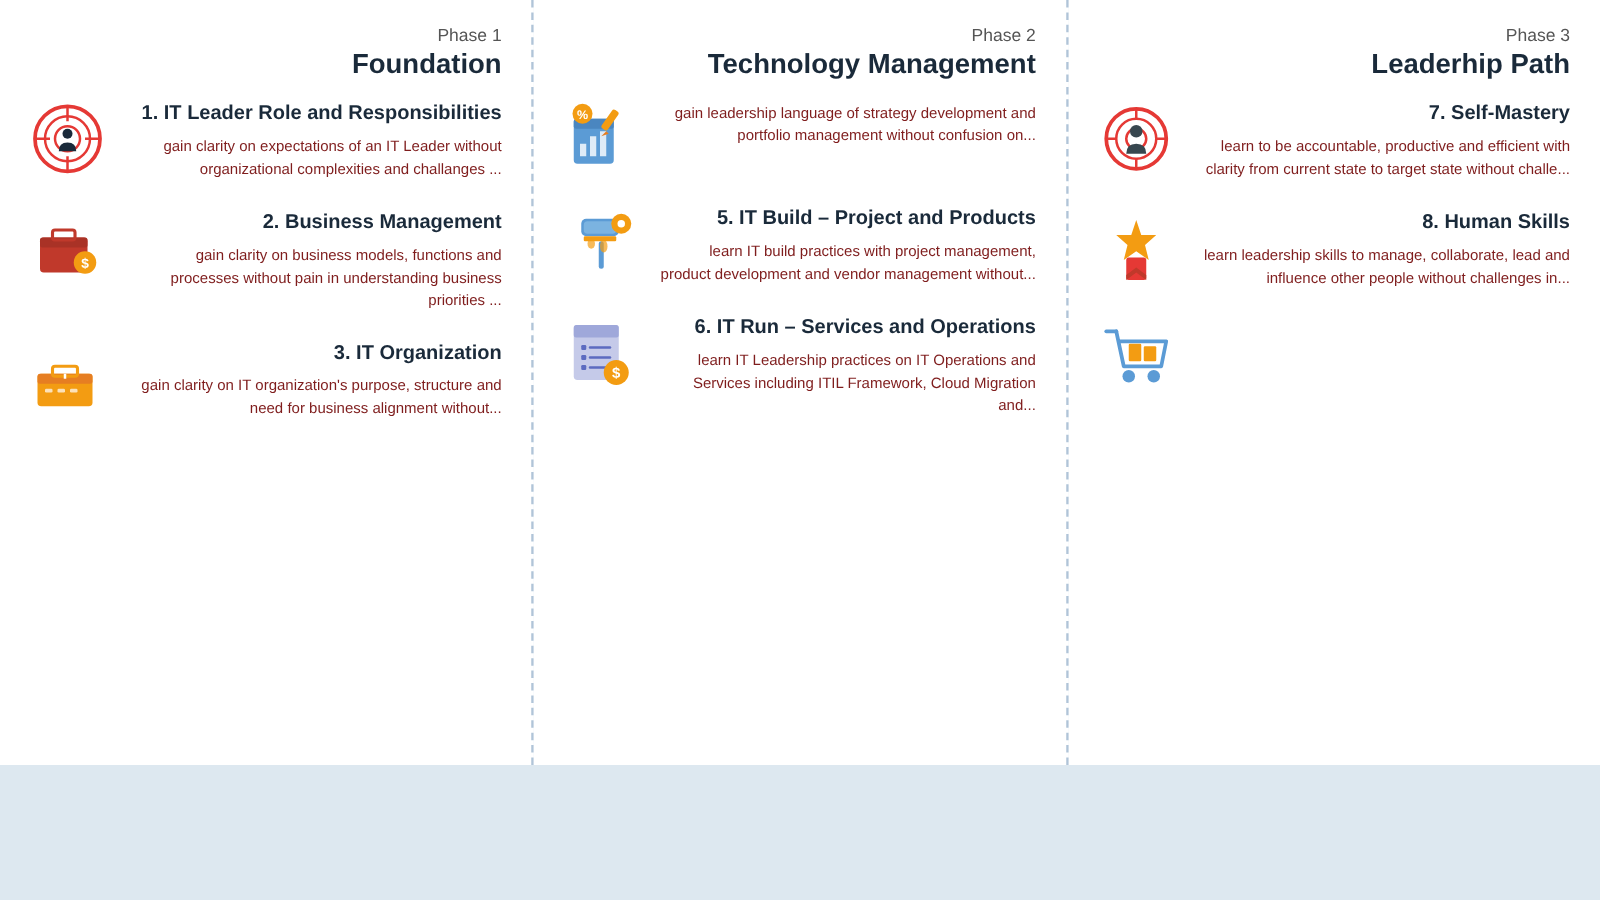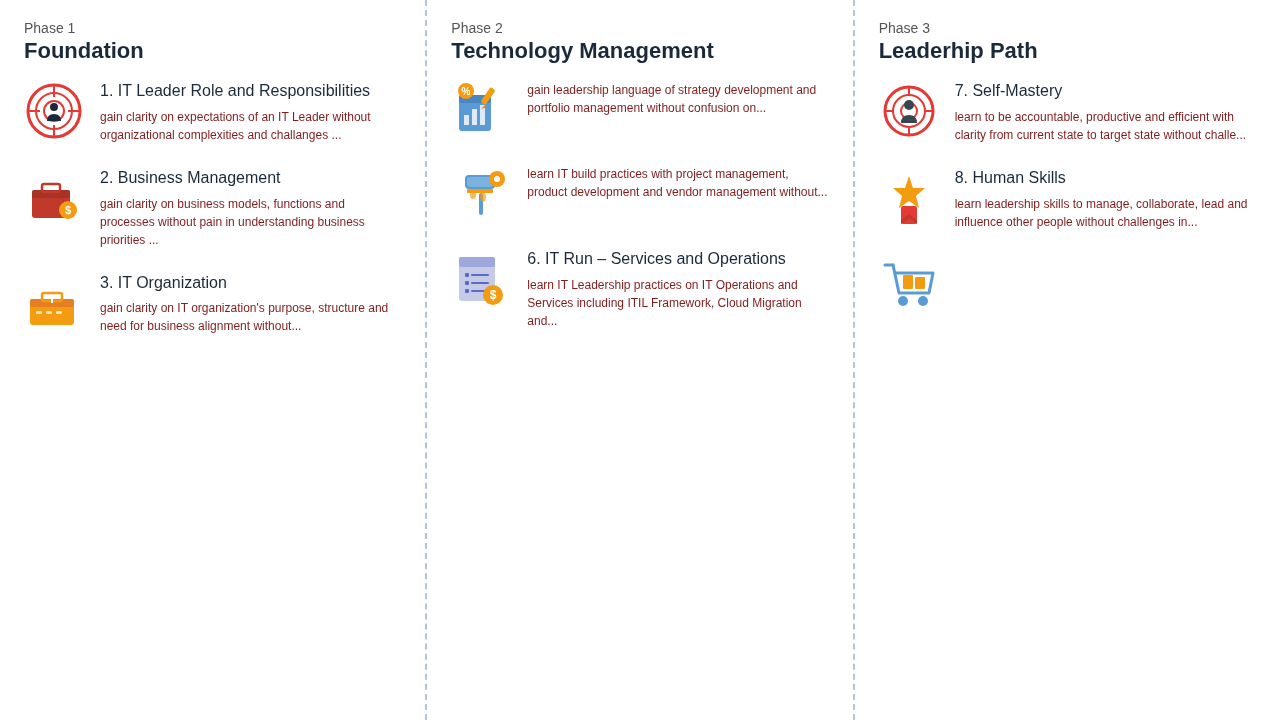--- a/index.html
+++ b/index.html
@@ -6,21 +6,22 @@
     body {
       font-family: Arial, sans-serif;
       background: #dde8f0;
       width: 1280px;
       height: 720px;
       overflow: hidden;
     }
     .columns-container {
       display: flex;
       width: 1280px;
-      height: 720px;
+      height: 612px;
+      text-align: right;
     }
     .phase-column {
       flex: 1;
       background: #fff;
       padding: 20px 24px;
       position: relative;
       border-right: 2px dashed #b0c4d8;
       overflow: hidden;
     }
     .phase-column:last-child {
@@ -39,21 +40,21 @@
     }
     .course-item {
       display: flex;
       align-items: flex-start;
       margin-bottom: 24px;
       gap: 16px;
     }
     .course-content {}
     .course-title {
       font-size: 16px;
-      font-weight: normal;
+      font-weight: bold;
       color: #1a2a3a;
       margin-bottom: 6px;
       line-height: 1.3;
     }
     .course-desc {
       font-size: 12px;
       color: #7f1d1d;
       line-height: 1.5;
     }
 
@@ -176,20 +177,21 @@
 
           <rect x="16" y="24" width="26" height="4" rx="1" fill="#f39c12"></rect>
           <ellipse cx="22" cy="30" rx="3" ry="4" fill="#f39c12" opacity="0.7"></ellipse>
           <ellipse cx="32" cy="32" rx="3" ry="5" fill="#f39c12" opacity="0.7"></ellipse>
 
           <circle cx="46" cy="14" r="8" fill="#f39c12"></circle>
           <circle cx="46" cy="14" r="3" fill="white"></circle>
         </svg>
       </div>
       <div class="course-content">
+        <div class="course-title">5. IT Build – Project and Products</div>
         <div class="course-desc">learn IT build practices with project management, product development and vendor management without...</div>
       </div>
     </div>
 
     <div class="course-item">
       <div class="icon-container">
         <svg width="60" height="60" viewBox="0 0 60 60">
 
           <rect x="8" y="8" width="36" height="44" rx="3" fill="#c5cae9"></rect>
           <rect x="8" y="8" width="36" height="10" rx="2" fill="#9fa8da"></rect>

